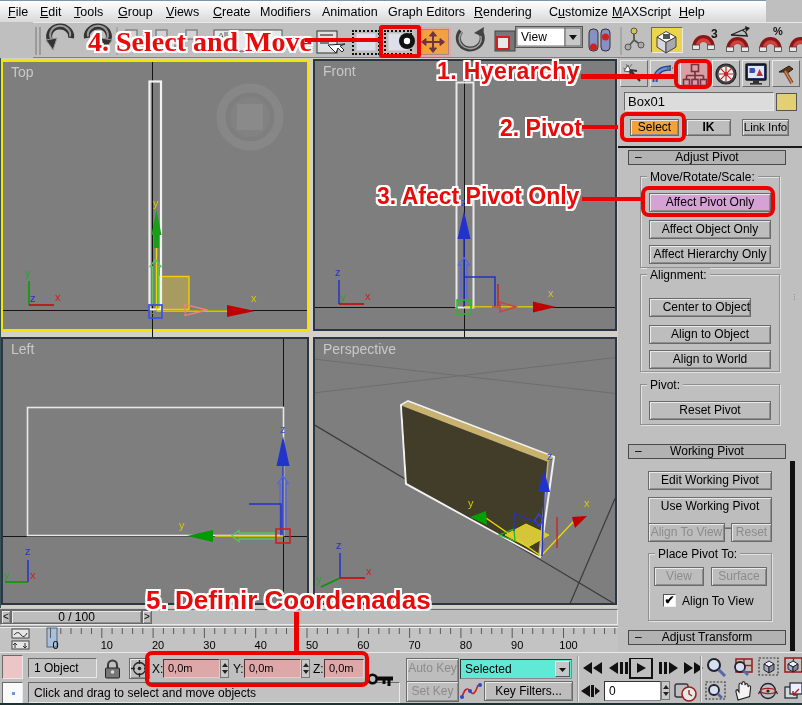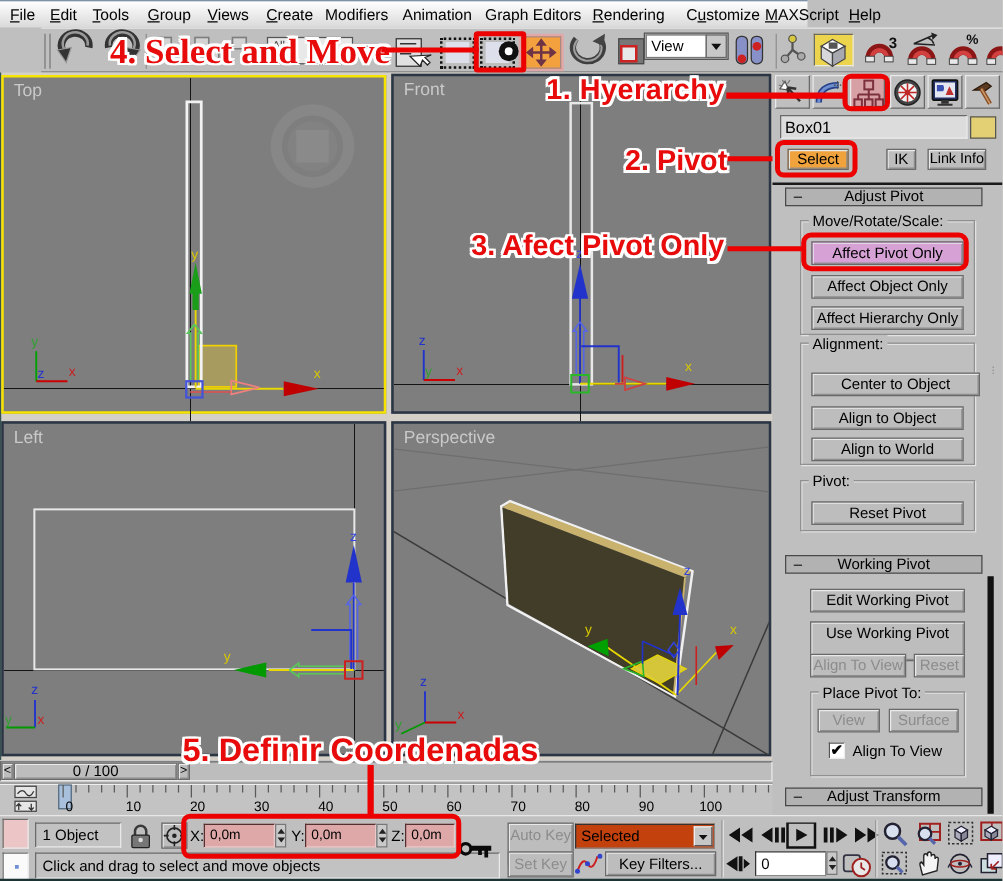--- a/index.html
+++ b/index.html
@@ -1,19 +1,19 @@
 <!DOCTYPE html>
 <html><head><meta charset="utf-8"><style>
 *{margin:0;padding:0;box-sizing:border-box;}
 html,body{width:802px;height:705px;overflow:hidden;}
 body{font-family:"Liberation Sans",sans-serif;background:#BFBFBF;position:relative;}
 #root{position:absolute;left:0;top:0;width:802px;height:705px;}
 .abs{position:absolute;}
 
-#menubar{left:0;top:0;width:646px;height:22px;background:linear-gradient(#ffffff,#d9d9d9);border-top:1px solid #7e94a8;}
+#menubar{left:0;top:0;width:766px;height:22px;background:linear-gradient(#ffffff,#d9d9d9);border-top:1px solid #7e94a8;}
 #menubar span{position:absolute;top:4px;font-size:12.5px;color:#000;}
 #menubar u{text-decoration:underline;}
 
 #toolbar{left:0;top:22px;width:802px;height:36px;background:#bfbfbf;border-top:1px solid #e8e8e8;border-bottom:1px solid #808080;margin-left:33px;}
 
 #vpzone{left:0;top:58px;width:618px;height:550px;background:#d4d0c8;}
 .vp{position:absolute;background:#7e7e7e;}
 .vplabel{position:absolute;left:8px;top:2px;font-size:14px;color:#c9c9c9;}
 #vpTop{left:1px;top:2px;width:308px;height:271px;border:2px solid #f6e400;}
 #vpFront{left:313px;top:1px;width:304px;height:272px;border:2px solid #2a3644;}
@@ -363,34 +363,34 @@
             <path d="M6 10 L16 4 l4 3 -4 3 q-2 1.5 -3 0 Z" fill="#5a3a22" stroke="#2a1808" stroke-width="1"></path>
             <path d="M12 9 L19 21" stroke="#8a4a20" stroke-width="3.5"></path>
             <path d="M12 9 L19 21" stroke="#c89868" stroke-width="1.2"></path>
           </svg></div>
   </div>
 
   <div class="sunk" style="left:6px;top:34px;width:150px;height:19px;background:#dcdcdc;font-size:13px;color:#000;padding:1px 0 0 3px;">Box01</div>
   <div class="abs" style="left:158px;top:35px;width:21px;height:18px;background:#e3cf74;border:1px solid #555;"></div>
 
   <div class="btn" style="left:12px;top:61px;width:49px;height:17px;background:#f0a23c;line-height:15px;">Select</div>
-  <div class="btn" style="left:91px;top:61px;width:24px;height:17px;line-height:15px;">IK</div>
+  <div class="btn" style="left:68px;top:61px;width:45px;height:17px;line-height:15px;font-weight:bold;">IK</div>
   <div class="btn" style="left:124px;top:61px;width:47px;height:17px;line-height:15px;font-size:11.5px;">Link Info</div>
   <div class="abs" style="left:0;top:88px;width:184px;height:2px;background:#1a1a1a;"></div>
 
   <div class="rollhead" style="top:92px;"><i>–</i>Adjust Pivot</div>
   <div class="group" style="left:22px;top:118px;width:140px;height:92px;">
     <div class="glabel">Move/Rotate/Scale:</div>
     <div class="btn" id="bAPO" style="left:8px;top:16px;width:122px;height:19px;background:#d6a2d6;line-height:17px;">Affect Pivot Only</div>
     <div class="btn" style="left:8px;top:43px;width:122px;height:19px;line-height:17px;">Affect Object Only</div>
     <div class="btn" style="left:8px;top:68px;width:122px;height:19px;line-height:17px;">Affect Hierarchy Only</div>
   </div>
   <div class="group" style="left:22px;top:216px;width:140px;height:98px;">
     <div class="glabel">Alignment:</div>
-    <div class="btn" style="left:8px;top:23px;width:135px;height:19px;line-height:17px;">Center to Object</div>
+    <div class="btn" style="left:8px;top:23px;width:102px;height:19px;line-height:17px;text-align:right;">Center to Object</div>
     <div class="btn" style="left:8px;top:75px;width:122px;height:19px;line-height:17px;">Align to World</div>
     <div class="btn" style="left:8px;top:50px;width:122px;height:19px;line-height:17px;">Align to Object</div>
   </div>
   <div class="group" style="left:22px;top:326px;width:140px;height:41px;">
     <div class="glabel">Pivot:</div>
     <div class="btn" style="left:8px;top:16px;width:122px;height:19px;line-height:17px;">Reset Pivot</div>
   </div>
 
   <div class="rollhead" style="top:386px;"><i>–</i>Working Pivot</div>
   <div class="btn" style="left:30px;top:413px;width:124px;height:19px;line-height:17px;">Edit Working Pivot</div>
@@ -534,21 +534,21 @@
   </svg>
   <div class="sunk" style="left:28px;top:29px;width:372px;height:21px;background:#c2c2c2;font-size:12px;padding:3px 0 0 5px;">Click and drag to select and move objects</div>
   <div class="btn dis" style="left:406px;top:5px;width:53px;height:34px;line-height:19px;">Auto Key</div>
   <div class="btn dis" style="left:406px;top:28px;width:53px;height:21px;line-height:19px;">Set Key</div>
   <svg width="22" height="22" style="position:absolute;left:460px;top:28px;">
     <path d="M2 16 q4 -12 8 -6 q4 7 8 -6" fill="none" stroke="#cc2020" stroke-width="1.6"></path>
     <circle cx="2" cy="16" r="2" fill="#3344cc"></circle>
         <circle cx="10" cy="10" r="2" fill="#3344cc"></circle>
         <circle cx="20" cy="4" r="2" fill="#3344cc"></circle>
   </svg>
-  <div class="abs" style="left:460px;top:6px;width:112px;height:20px;background:#c2410c;border:1px solid;border-color:#333 #888 #888 #333;">
+  <div class="abs" style="left:460px;top:6px;width:112px;height:20px;background:#5eead4;border:1px solid;border-color:#333 #888 #888 #333;">
     <div class="abs" style="left:4px;top:2px;font-size:12px;">Selected</div>
     <div class="abs" style="right:1px;top:1px;width:15px;height:16px;background:#c6c6c6;border:1px solid;border-color:#eee #555 #555 #eee;"><svg width="13" height="14">
             <polygon points="3,6 10,6 6.5,10" fill="#111"></polygon>
           </svg></div>
   </div>
   <div class="btn" style="left:484px;top:28px;width:89px;height:20px;line-height:18px;text-align:center;">Key Filters...</div>
   <div class="abs" style="left:577px;top:3px;width:1px;height:46px;background:#999;box-shadow:1px 0 0 #e8e8e8;"></div>
   <svg width="125" height="22" style="position:absolute;left:578px;top:5px;" fill="#111">
     <path d="M3 4 v12 M14 4 l-9 6 9 6 Z M24 4 l-9 6 9 6 Z"></path>
     <g transform="translate(27,0)">

